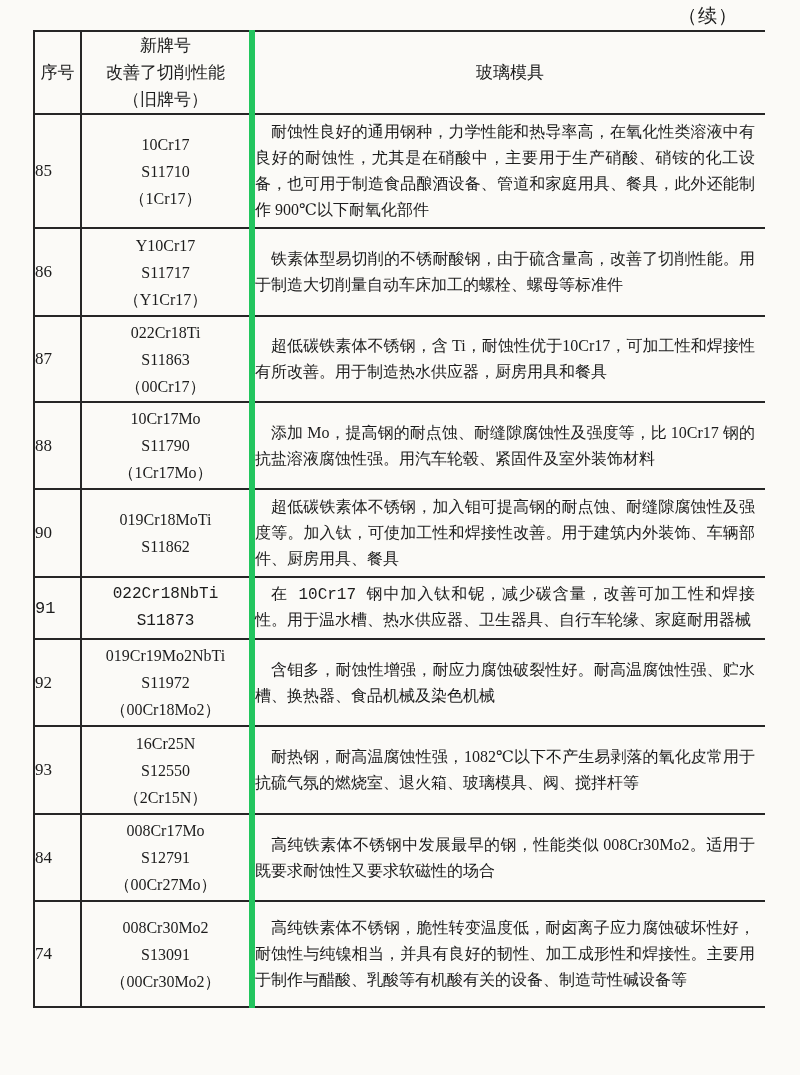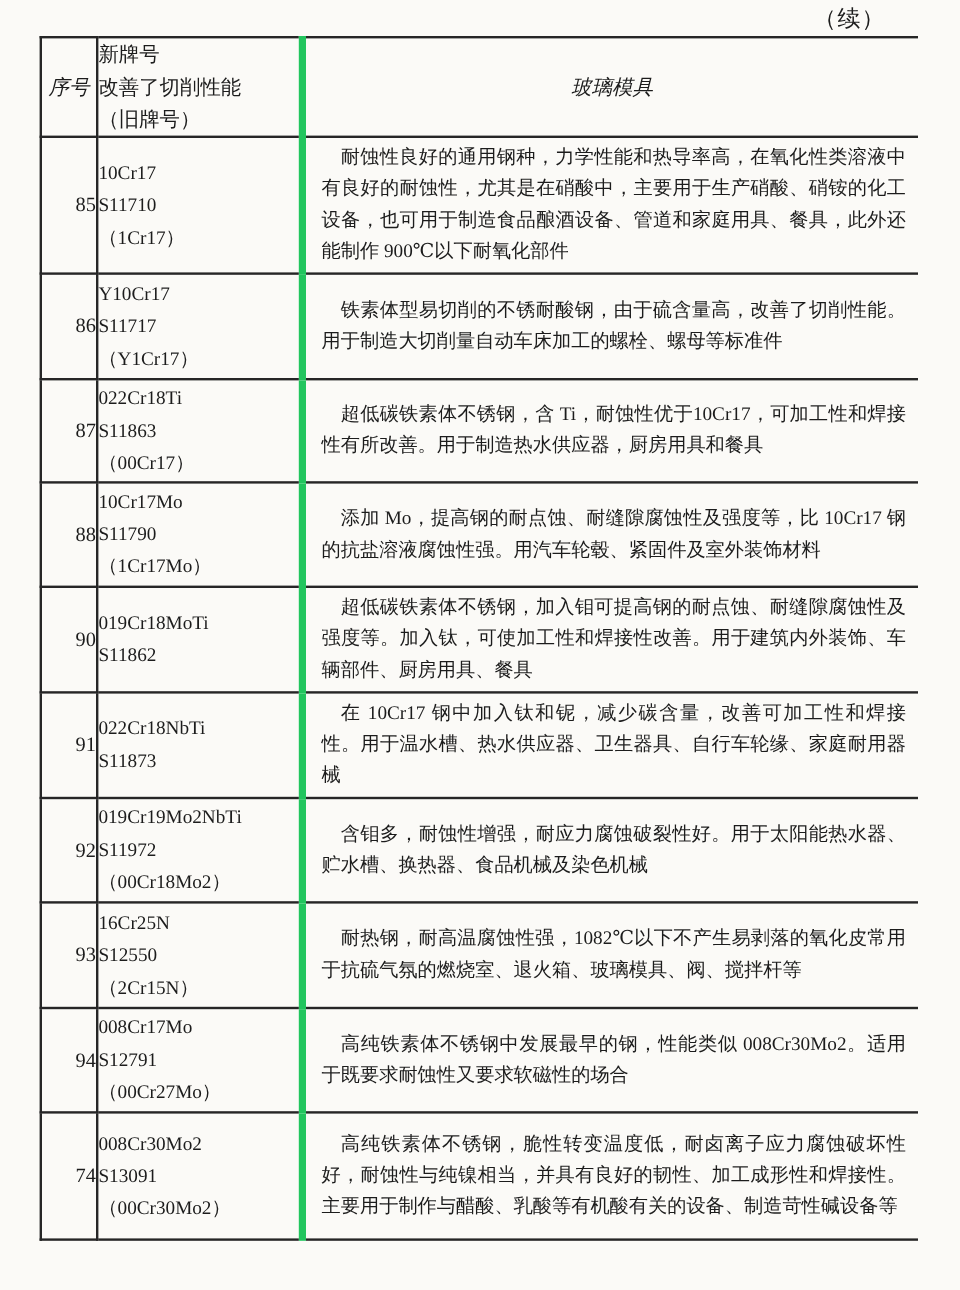--- a/index.html
+++ b/index.html
@@ -30,41 +30,41 @@
     border-top:2px solid #262626;
     border-bottom:2px solid #262626;
     padding:0;
     vertical-align:middle;
     font-weight:normal;
   }
   .c1{
     width:45px;
     border-left:2px solid #262626;
     border-right:2px solid #262626;
-    text-align:right;
+    text-align:left;
     font-size:17px;
   }
   .c2{
     width:167px;
     border-right:6px solid #22c55e;
-    text-align:left;
+    text-align:center;
     font-size:16px;
   }
   .c2 .gline{line-height:27px;}
   .c3{ text-align:left; }
   .c3 p{
     margin:0;
-    padding:4px 10px 4px 13px;
+    padding:4px 10px 4px 0;
     font-size:16px;
     line-height:26px;
     text-indent:1em;
     text-align:justify;
   }
   thead .hrow{height:82px;}
-  thead .c1,thead .c3{font-size:17px;text-align:center;font-style:italic;}
+  thead .c1,thead .c3{font-size:17px;text-align:center;}
   thead .c2{font-size:17px;}
   thead .c2 .gline{line-height:27px;}
 </style>
 </head>
 <body>
 
 <div class="page">
   <div class="continued">（续）</div>
 
   <table class="steel">
@@ -127,54 +127,54 @@
         <tr style="height: 86px;">
           <td class="c1">90</td>
           <td class="c2">
             <div class="gline">019Cr18MoTi</div>
             <div class="gline">S11862</div>
           </td>
           <td class="c3">
             <p>超低碳铁素体不锈钢，加入钼可提高钢的耐点蚀、耐缝隙腐蚀性及强度等。加入钛，可使加工性和焊接性改善。用于建筑内外装饰、车辆部件、厨房用具、餐具</p>
           </td>
         </tr>
-        <tr style="height: 55px;">
+        <tr style="height: 55px; font-family: Liberation Mono, monospace;">
           <td class="c1">91</td>
           <td class="c2">
             <div class="gline">022Cr18NbTi</div>
             <div class="gline">S11873</div>
           </td>
           <td class="c3">
             <p>在 10Cr17 钢中加入钛和铌，减少碳含量，改善可加工性和焊接性。用于温水槽、热水供应器、卫生器具、自行车轮缘、家庭耐用器械</p>
           </td>
         </tr>
         <tr style="height: 87px;">
           <td class="c1">92</td>
           <td class="c2">
             <div class="gline">019Cr19Mo2NbTi</div>
             <div class="gline">S11972</div>
             <div class="gline">（00Cr18Mo2）</div>
           </td>
           <td class="c3">
-            <p>含钼多，耐蚀性增强，耐应力腐蚀破裂性好。用于太阳能热水器、贮水槽、换热器、食品机械及染色机械</p>
+            <p>含钼多，耐蚀性增强，耐应力腐蚀破裂性好。耐高温腐蚀性强、贮水槽、换热器、食品机械及染色机械</p>
           </td>
         </tr>
         <tr style="height: 88px;">
           <td class="c1">93</td>
           <td class="c2">
             <div class="gline">16Cr25N</div>
             <div class="gline">S12550</div>
             <div class="gline">（2Cr15N）</div>
           </td>
           <td class="c3">
             <p>耐热钢，耐高温腐蚀性强，1082℃以下不产生易剥落的氧化皮常用于抗硫气氛的燃烧室、退火箱、玻璃模具、阀、搅拌杆等</p>
           </td>
         </tr>
         <tr style="height: 87px;">
-          <td class="c1">94</td>
+          <td class="c1">84</td>
           <td class="c2">
             <div class="gline">008Cr17Mo</div>
             <div class="gline">S12791</div>
             <div class="gline">（00Cr27Mo）</div>
           </td>
           <td class="c3">
             <p>高纯铁素体不锈钢中发展最早的钢，性能类似 008Cr30Mo2。适用于既要求耐蚀性又要求软磁性的场合</p>
           </td>
         </tr>
         <tr style="height: 106px;">

